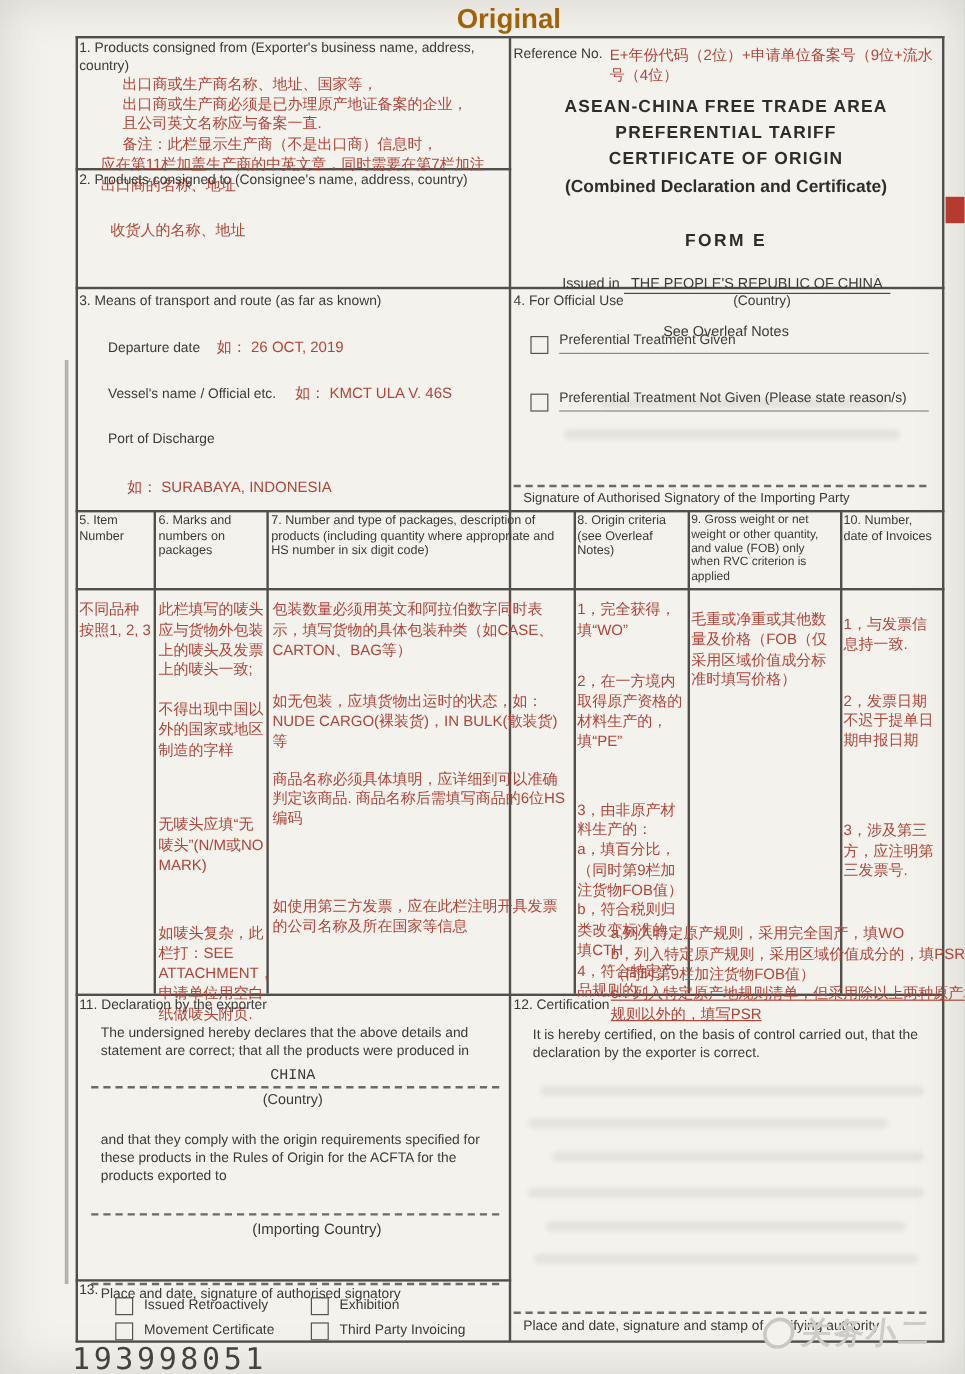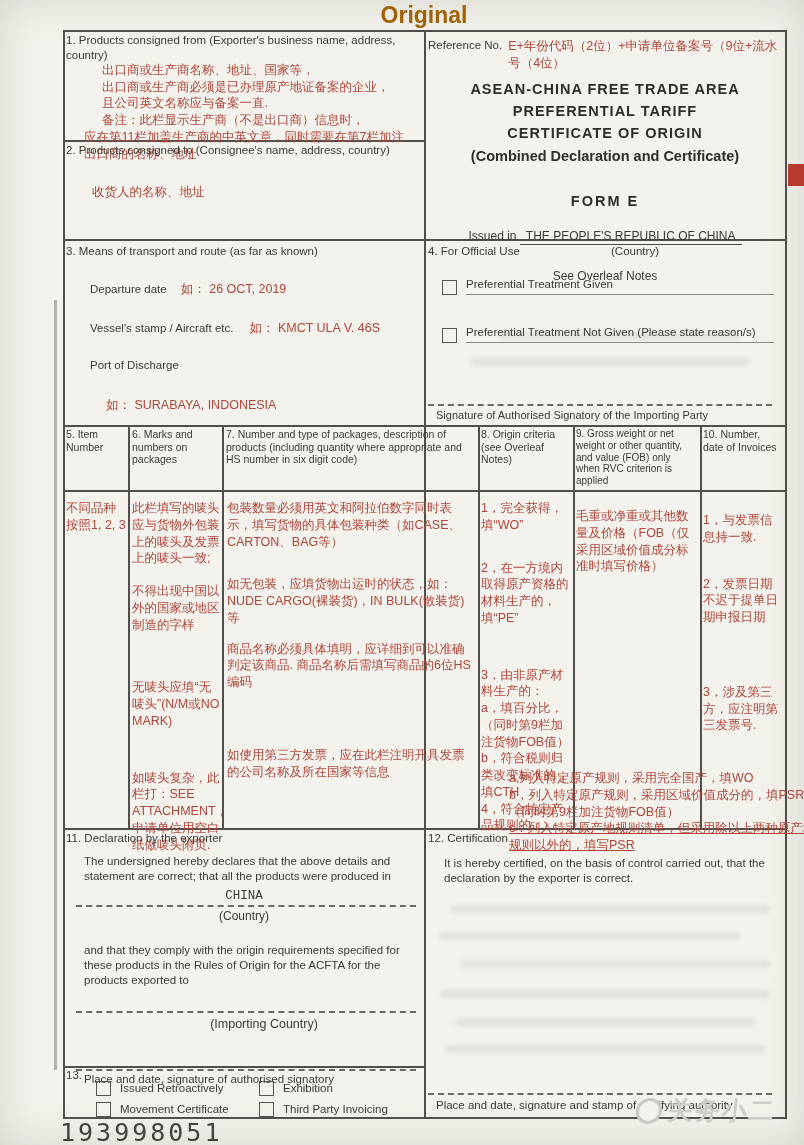--- a/index.html
+++ b/index.html
@@ -110,21 +110,21 @@
     <div class="red" style="margin:26px 0 0 26px;">收货人的名称、地址</div>
   </div>
 
   <div class="abs" style="left:66px;top:244px;width:356px;">
     <div class="lbl">3. Means of transport and route (as far as known)</div>
     <div style="margin:22px 0 0 24px;display:flex;gap:14px;align-items:baseline;">
       <span class="lbl">Departure date</span>
       <span class="red">如：  26 OCT, 2019</span>
     </div>
     <div style="margin:22px 0 0 24px;display:flex;gap:16px;align-items:baseline;">
-      <span class="lbl">Vessel's stamp / Aircraft etc.</span>
+      <span class="lbl">Vessel's name / Official etc.</span>
       <span class="red">如： KMCT ULA V. 46S</span>
     </div>
     <div class="lbl" style="margin:22px 0 0 24px;">Port of Discharge</div>
     <div class="red" style="margin:24px 0 0 40px;">如： SURABAYA, INDONESIA</div>
   </div>
 
   <div class="abs" style="left:428px;top:244px;width:352px;height:178px;display:flex;flex-direction:column;">
     <div class="lbl">4. For Official Use</div>
     <div class="optrow" style="margin:18px 6px 0 14px;">
       <span class="cb"></span>

